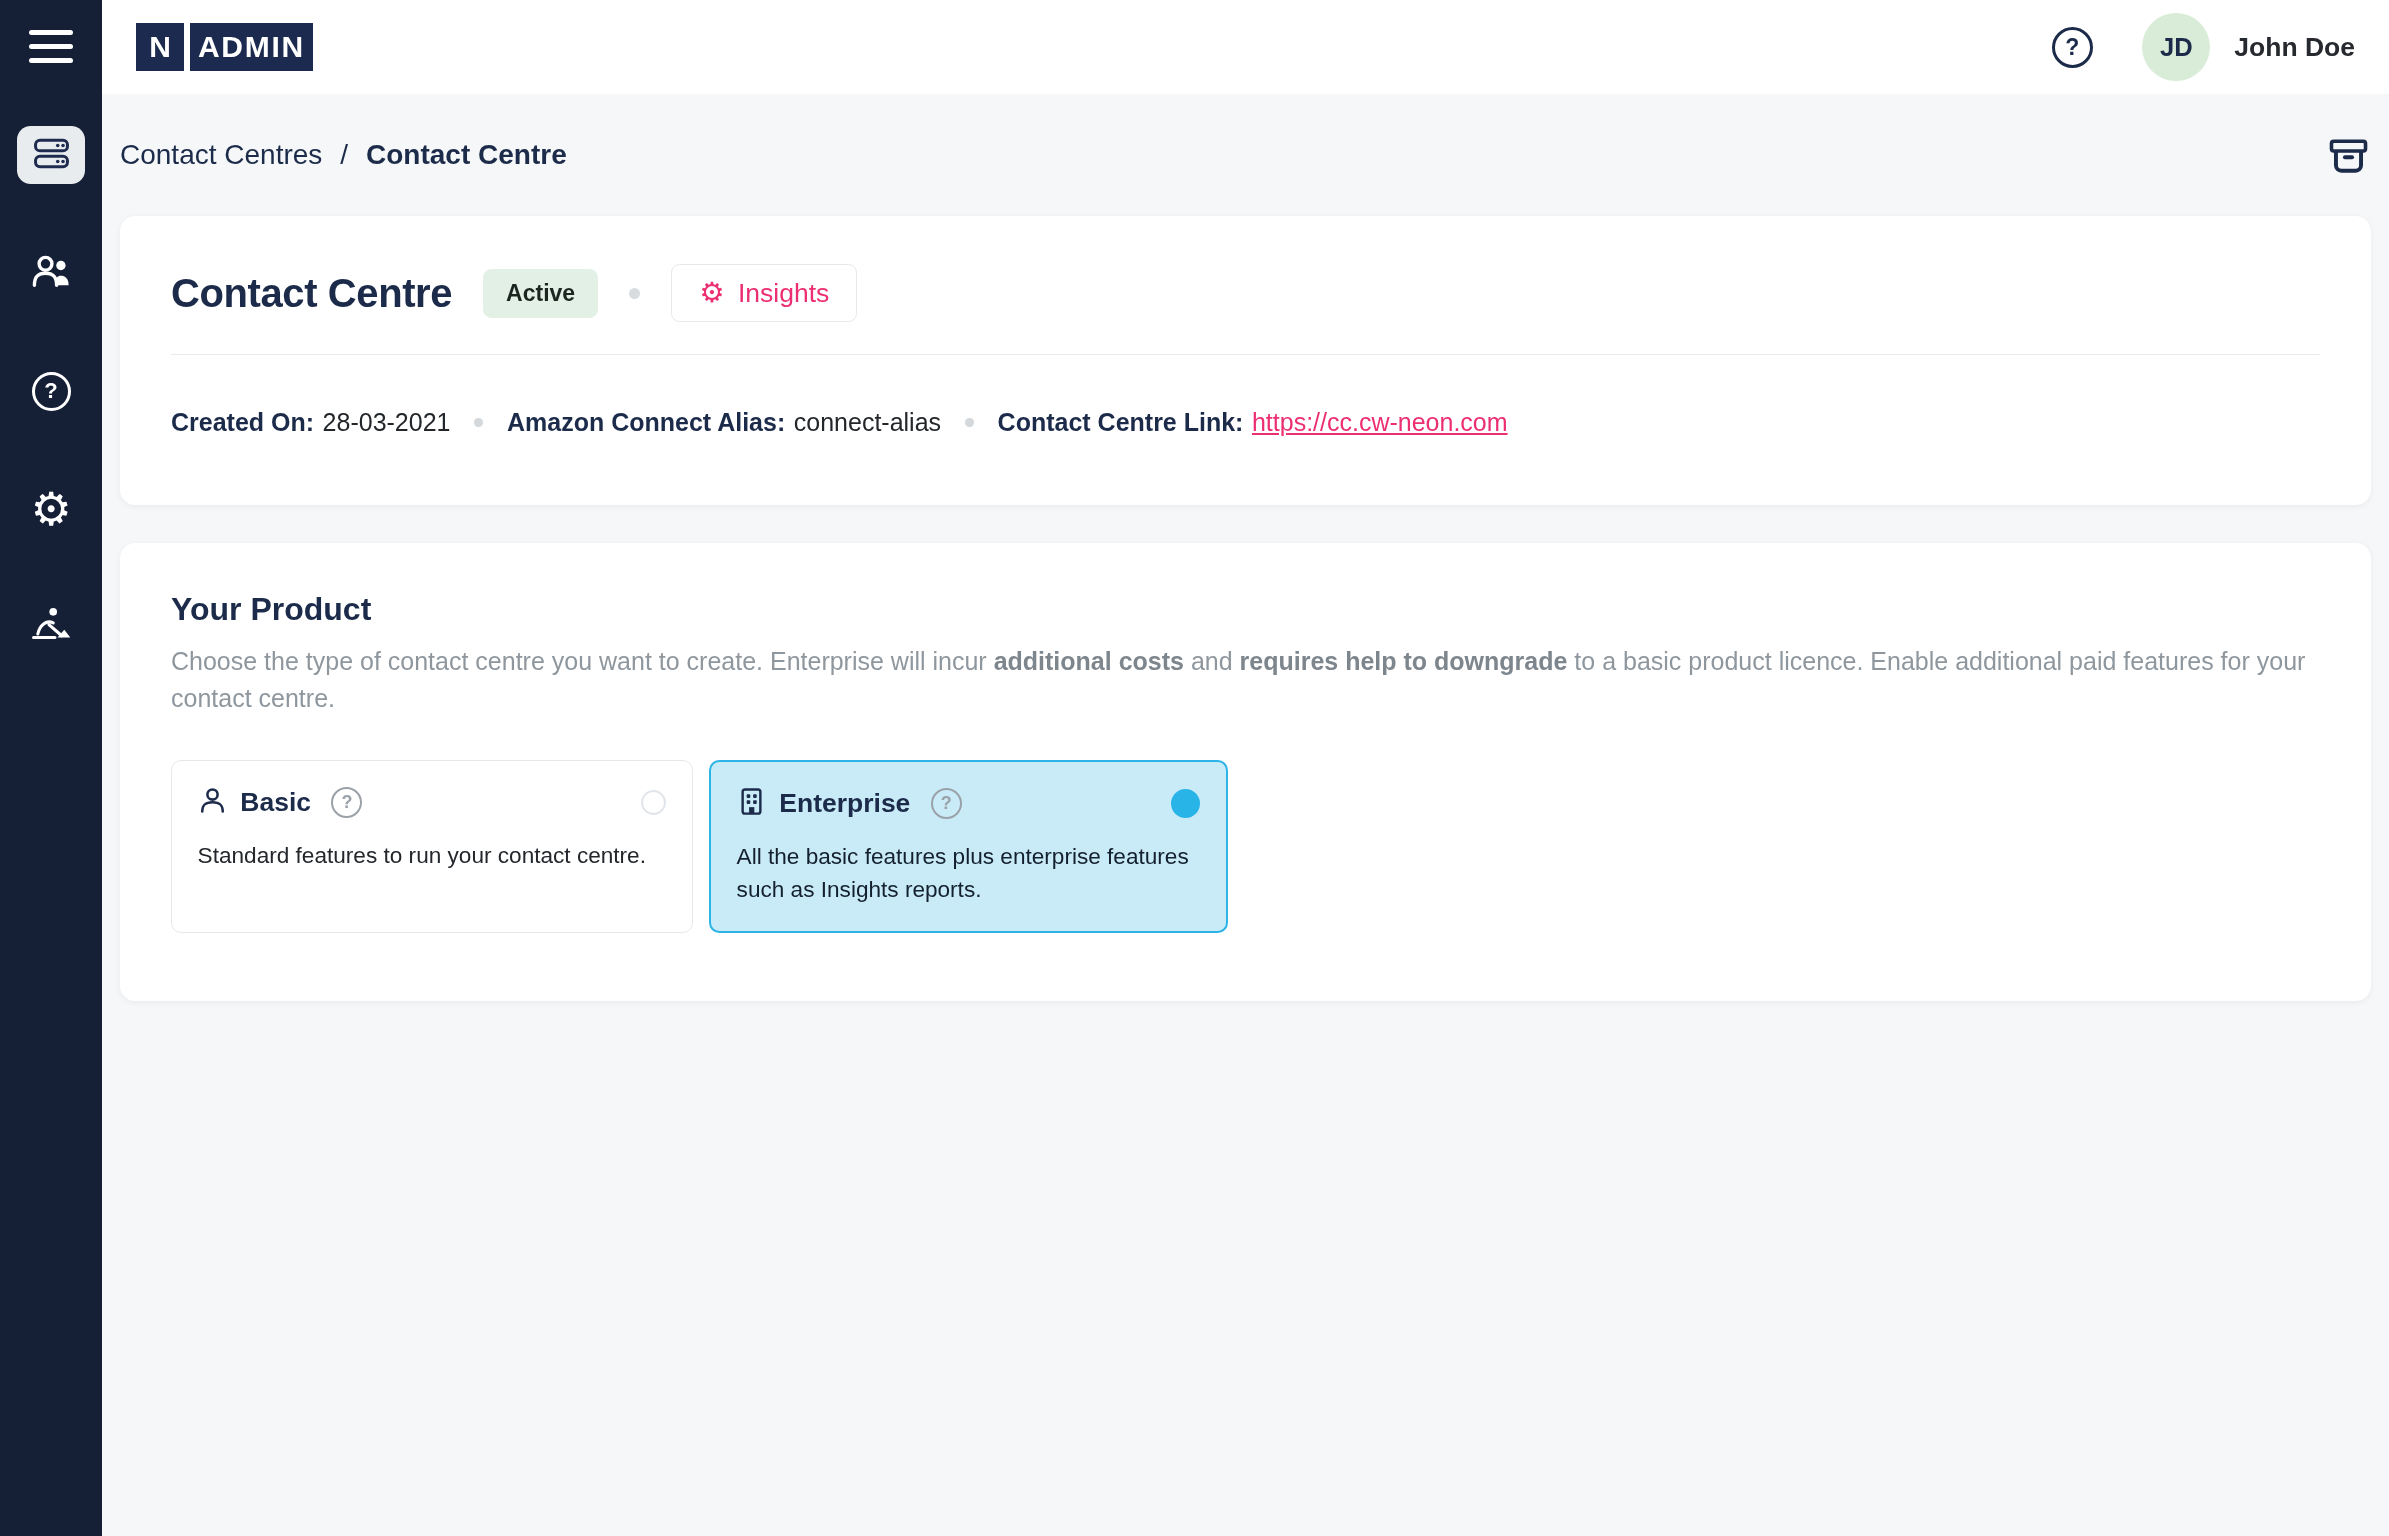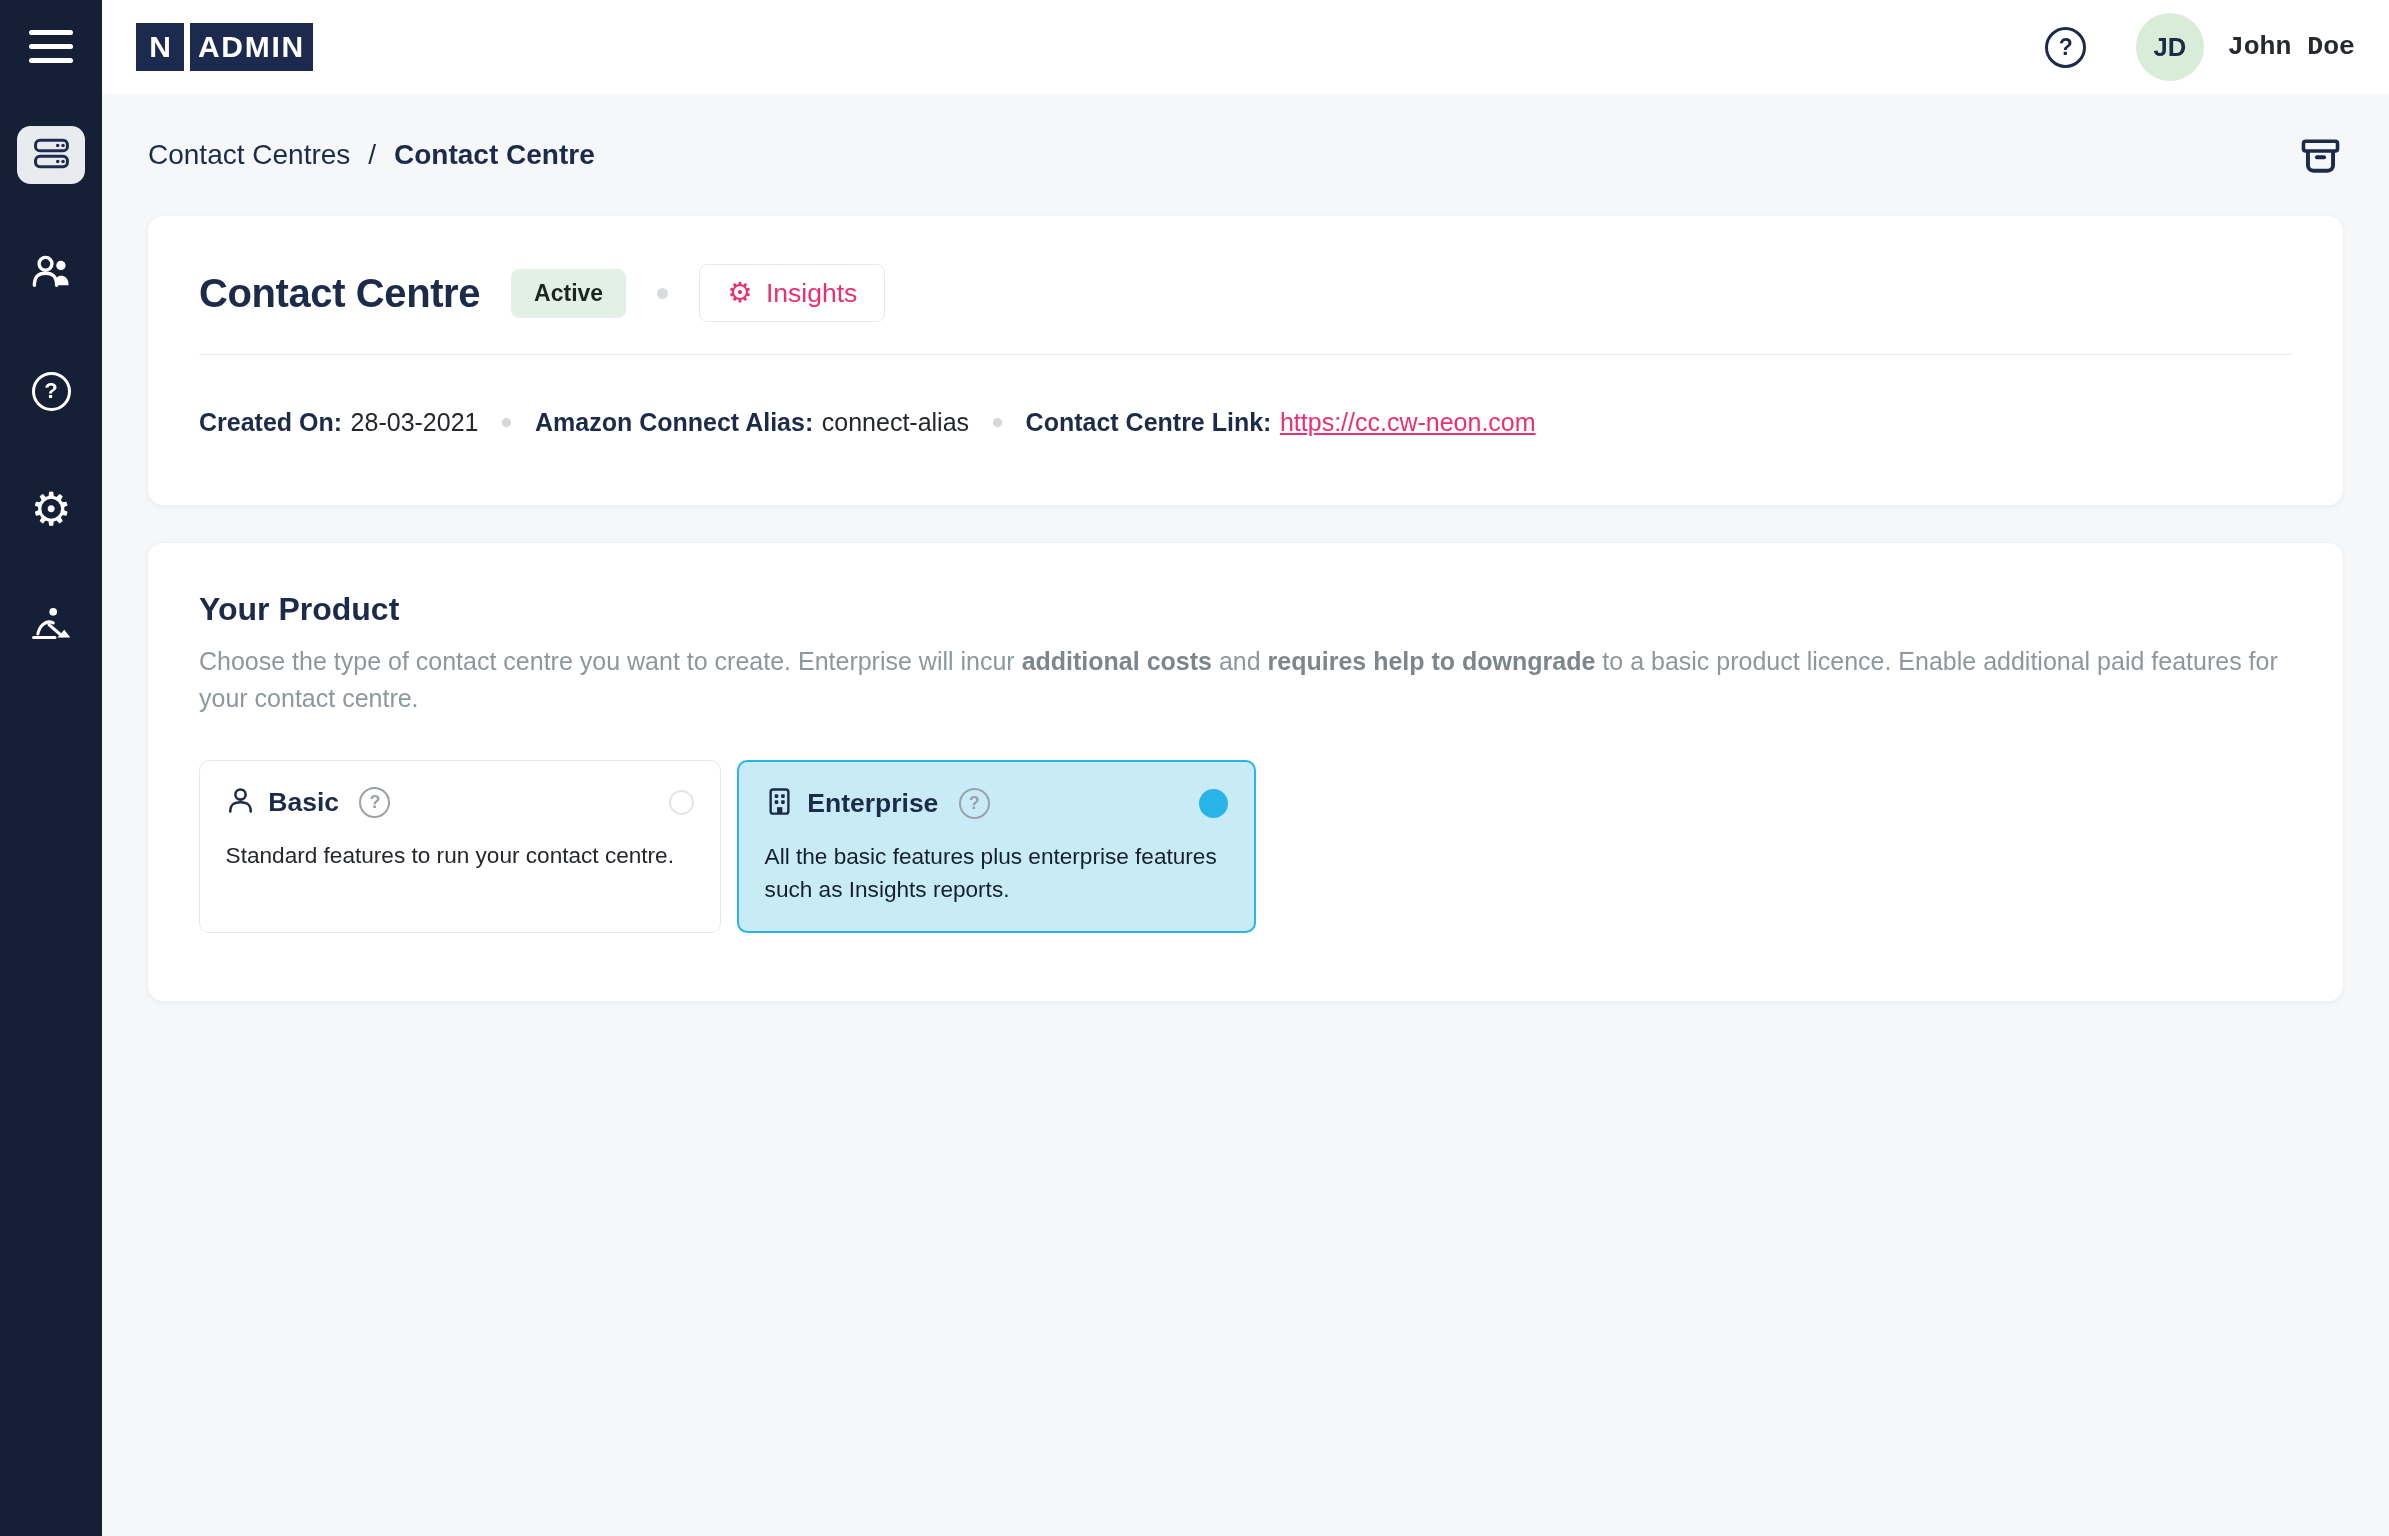--- a/index.html
+++ b/index.html
@@ -19,24 +19,24 @@
   
   .main { flex:1; display:flex; flex-direction:column; }
   header { height:94px; background:#ffffff; display:flex; align-items:center; padding:0 34px; }
   .logo { display:flex; gap:6px; align-items:center; }
   .logo .box { background:#1b2a4e; color:#ffffff; font-weight:bold; font-size:30px; height:48px; display:flex; align-items:center; justify-content:center; }
   .logo .box.n { width:48px; }
   .logo .box.admin { padding:0 8px; letter-spacing:1.7px; }
   .header-right { margin-left:auto; display:flex; align-items:center; gap:24px; }
   .hdr-help { width:41px; height:41px; border:3.4px solid #1c2b4a; border-radius:50%; background:none; display:flex; align-items:center; justify-content:center; font-size:23px; font-weight:bold; color:#1c2b4a; cursor:pointer; margin-right:25.6px; }
   .avatar { width:68px; height:68px; border-radius:50%; background:#d9ecd8; display:flex; align-items:center; justify-content:center; font-size:25.6px; font-weight:bold; color:#1c2b4a; }
-  .user-name { font-size:26.5px; font-weight:bold; color:#26292d;font-family:Liberation Mono, monospace; }
+  .user-name { font-size:26.5px; font-weight:bold; color:#26292d; }
 
   
-  .content { flex:1; padding:0 46px; }
+  .content { flex:1; padding:0 18px; }
   .breadcrumb-row { margin-top:38px; display:flex; align-items:center; justify-content:space-between; }
   .breadcrumb { font-size:28px; color:#1c2b4a; }
   .breadcrumb a { color:#1c2b4a; text-decoration:none; cursor:pointer; }
   .breadcrumb .sep { margin:0 10.2px; }
   .breadcrumb .current { font-weight:bold; }
   .archive-btn { background:none; border:none; cursor:pointer; width:46px; height:46px; display:flex; align-items:center; justify-content:center; }
 
   .card { background:#ffffff; border-radius:15.4px; box-shadow:0 1.7px 6.8px rgba(16,24,40,0.05); margin-top:38px; padding:48px 51px 68px; }
   .title-row { display:flex; align-items:center; gap:31px; }
   h1 { font-size:40px; font-weight:bold; color:#1c2b4a; letter-spacing:-0.4px; }

